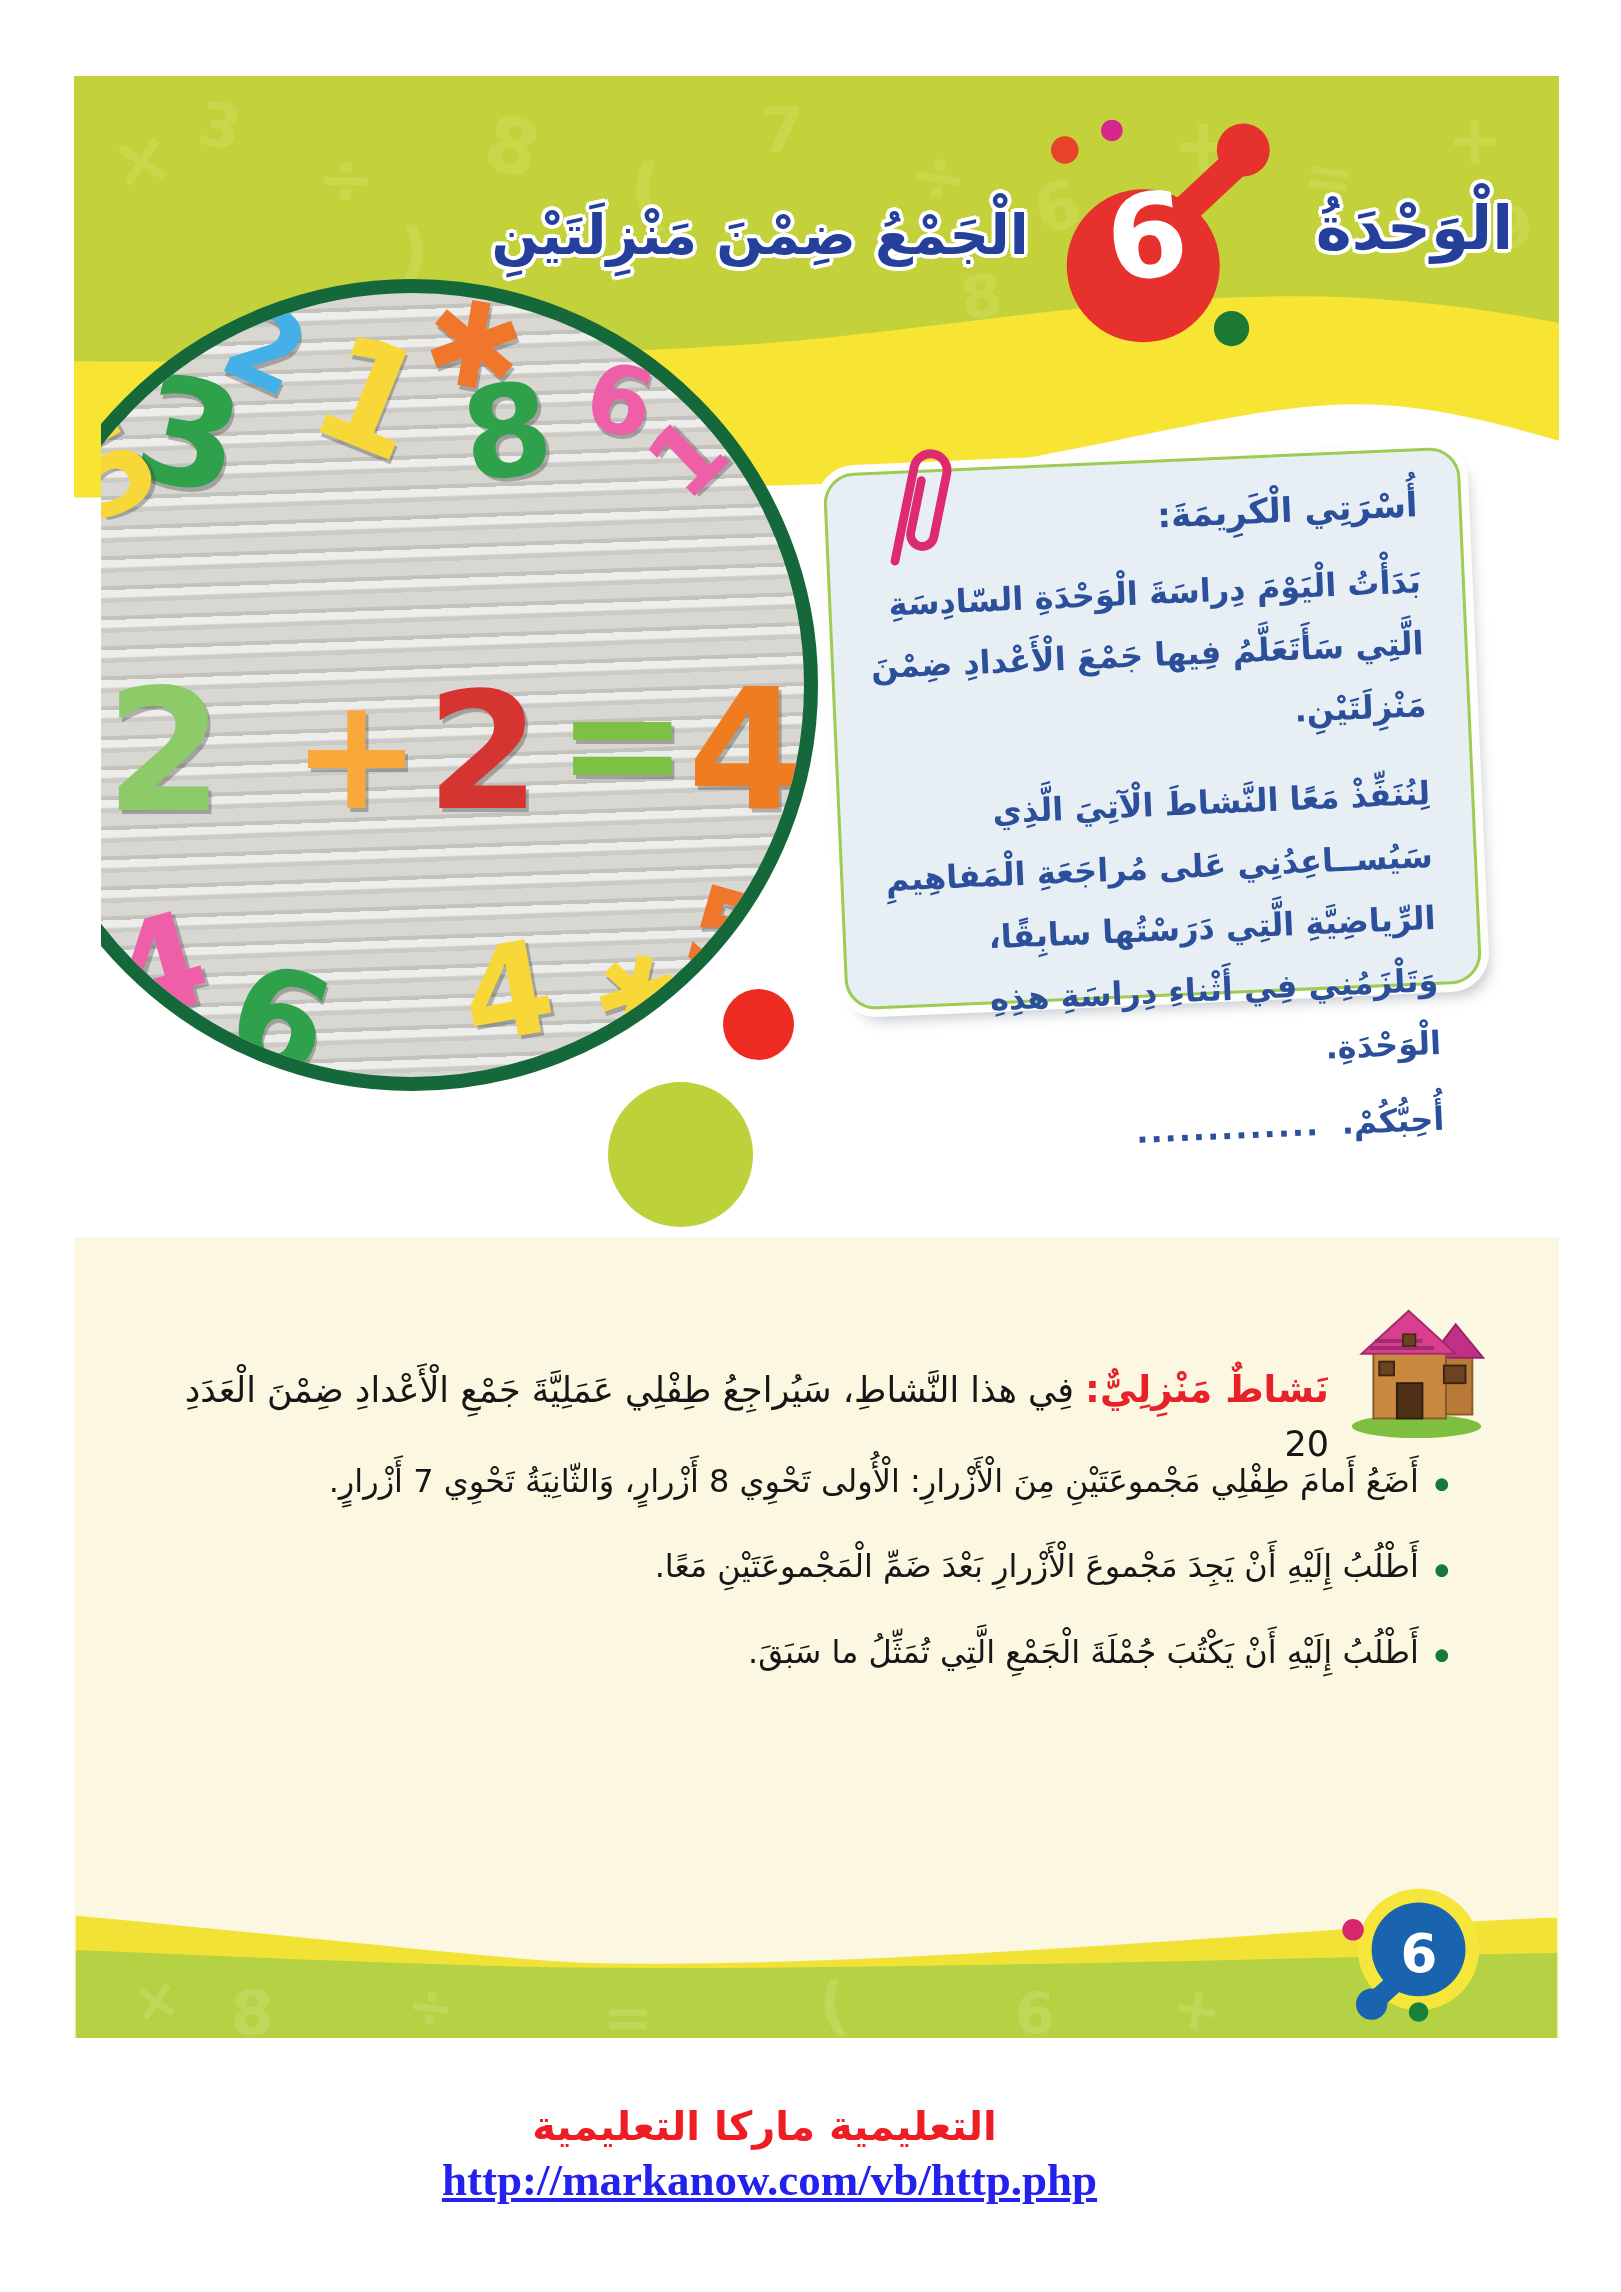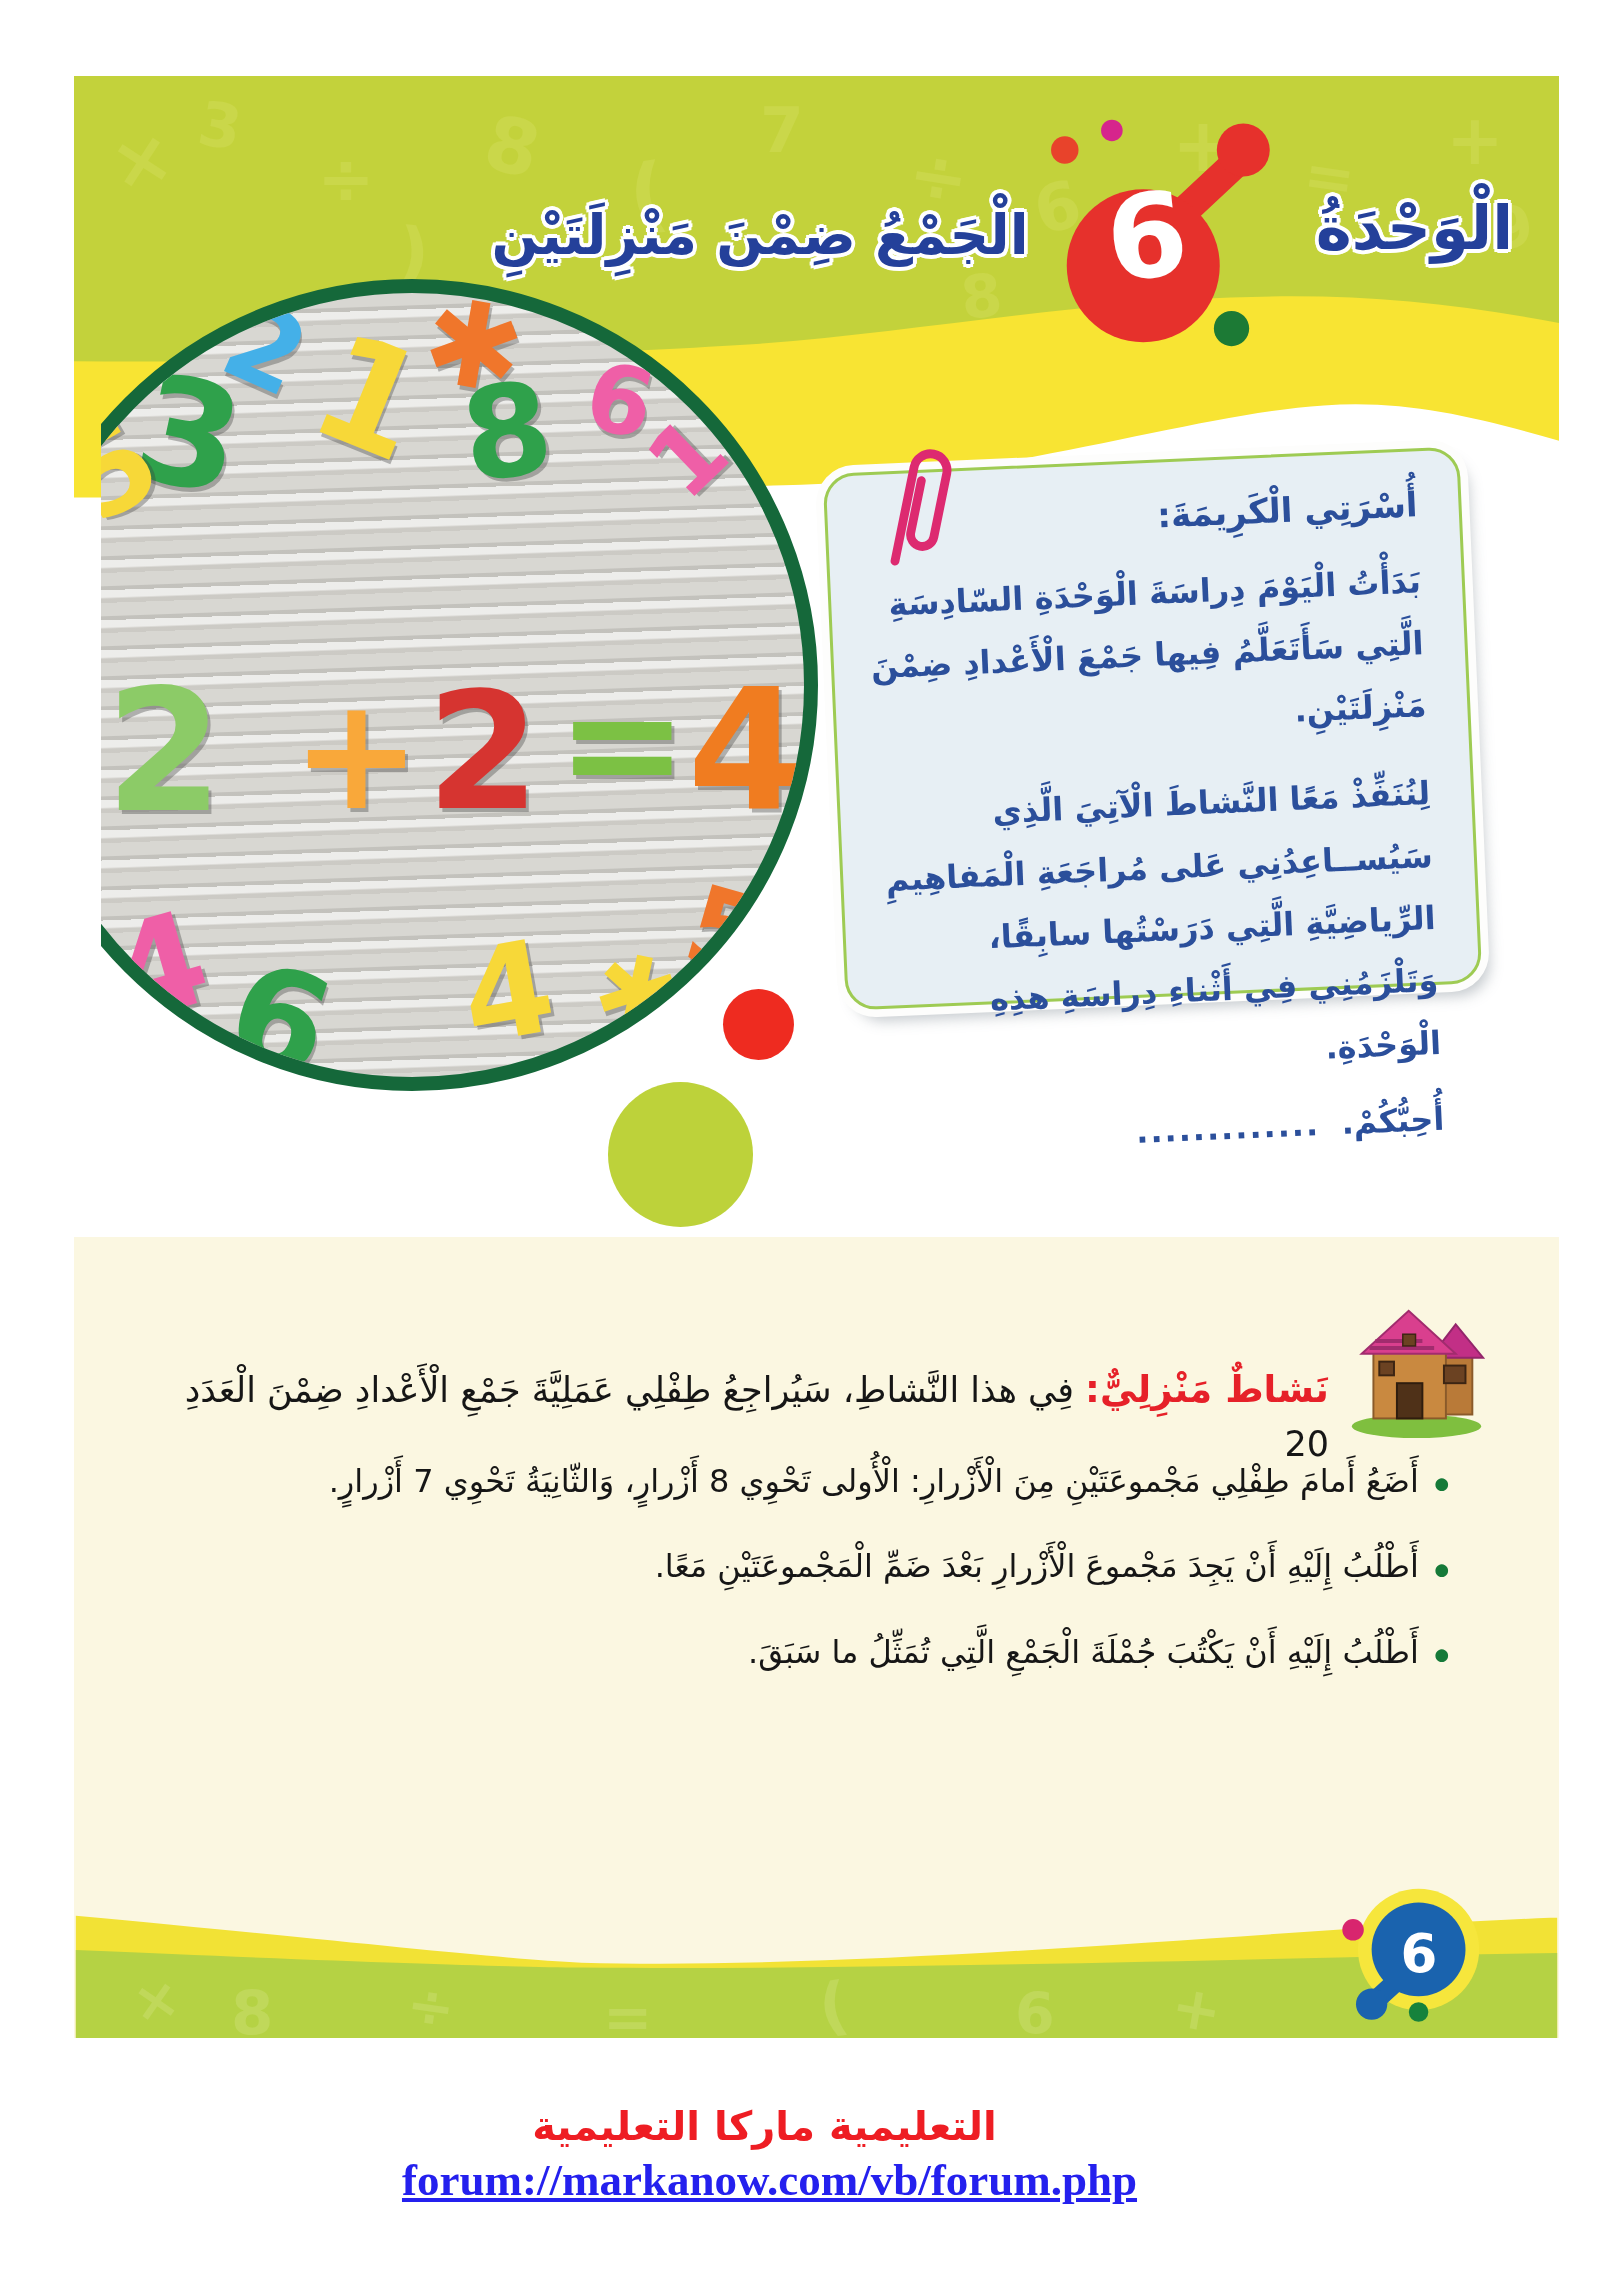--- a/index.html
+++ b/index.html
@@ -204,15 +204,15 @@
       <circle cx="34" cy="128" r="16" fill="#1a63ae"></circle>
       <circle cx="82" cy="72" r="48" fill="#1a63ae"></circle>
       <circle cx="15" cy="52" r="11" fill="#d8256e"></circle>
       <circle cx="82" cy="136" r="10" fill="#16823c"></circle>
     </svg>
     <div class="badge-number">6</div>
 
   </div>
 
   <div class="site-name">التعليمية ماركا التعليمية</div>
-  <a class="site-link">forum://markanow.com/vb/forum.php</a>
+  <a class="site-link">http://markanow.com/vb/http.php</a>
 </div>
 
 
 </body></html>

